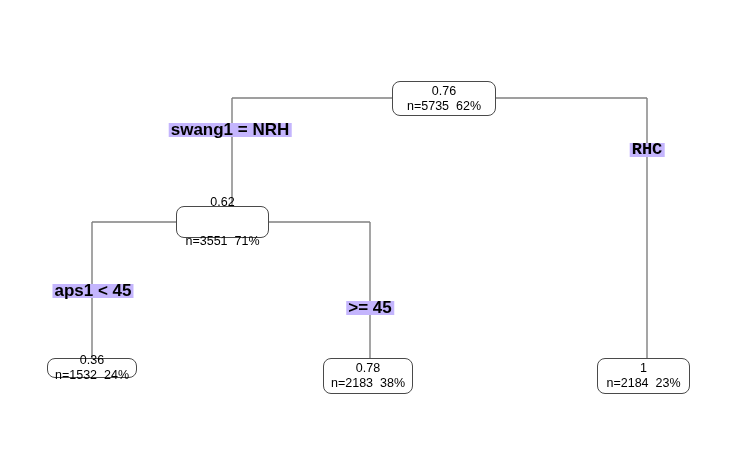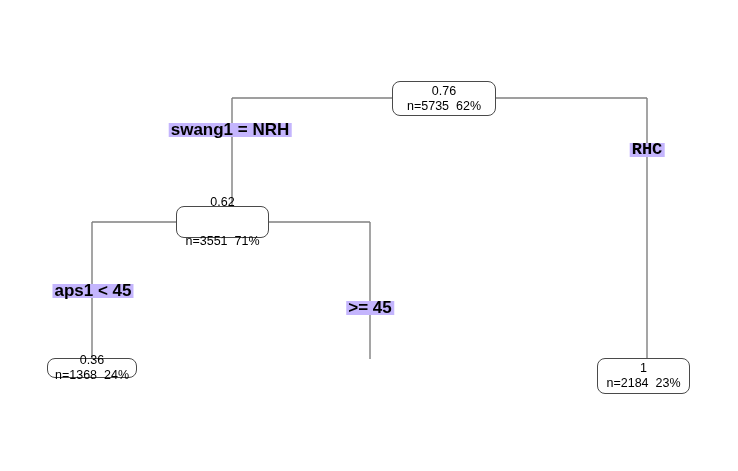--- a/index.html
+++ b/index.html
@@ -84,23 +84,27 @@
     <span class="stats">n=5735  62%</span>
   </div>
 
   <div class="node" id="node-nrh">
     <span class="value">0.62</span>
     <span class="stats">n=3551  71%</span>
   </div>
 
   <div class="node" id="leaf-aps-lo">
     <span class="value">0.36</span>
-    <span class="stats">n=1368  24%</span>
+    <span class="stats">n=1532  24%</span>
   </div>
 
+  <div class="node" id="leaf-aps-hi">
+    <span class="value">0.78</span>
+    <span class="stats">n=2183  38%</span>
+  </div>
 
   <div class="node" id="leaf-rhc">
     <span class="value">1</span>
     <span class="stats">n=2184  23%</span>
   </div>
 
   <div class="split-label" id="label-root-left">swang1 = NRH</div>
   <div class="split-label" id="label-root-right">RHC</div>
   <div class="split-label" id="label-internal-left">aps1 &lt; 45</div>
   <div class="split-label" id="label-internal-right">&gt;= 45</div>

